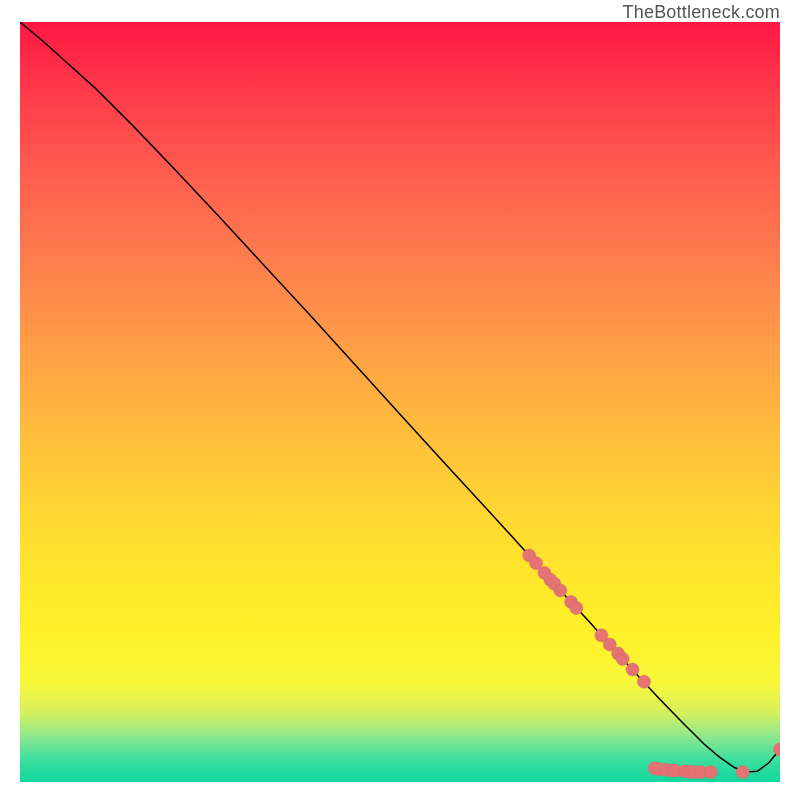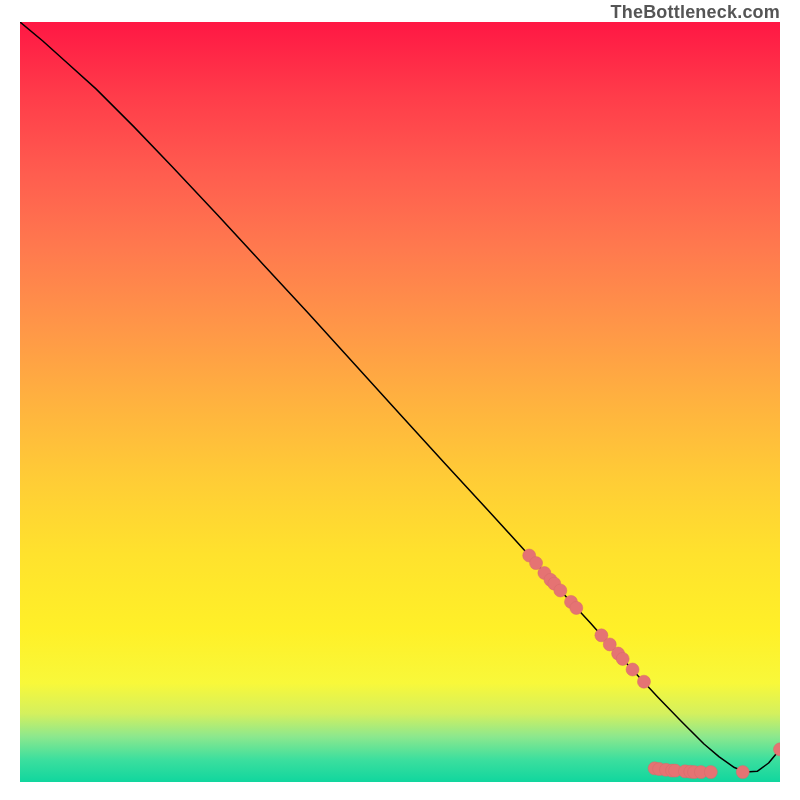--- a/index.html
+++ b/index.html
@@ -35,21 +35,21 @@
       #10d69e 100%
     );
   }
 
   .watermark {
     position: absolute;
     top: 2px;
     right: 20px;
     font-family: Arial, Helvetica, sans-serif;
     font-size: 18px;
-    font-weight: 700;
+    font-weight: 400;
     color: #555;
     letter-spacing: 0.2px;
   }
 
   svg.overlay {
     position: absolute;
     inset: 0;
     width: 100%;
     height: 100%;
   }

